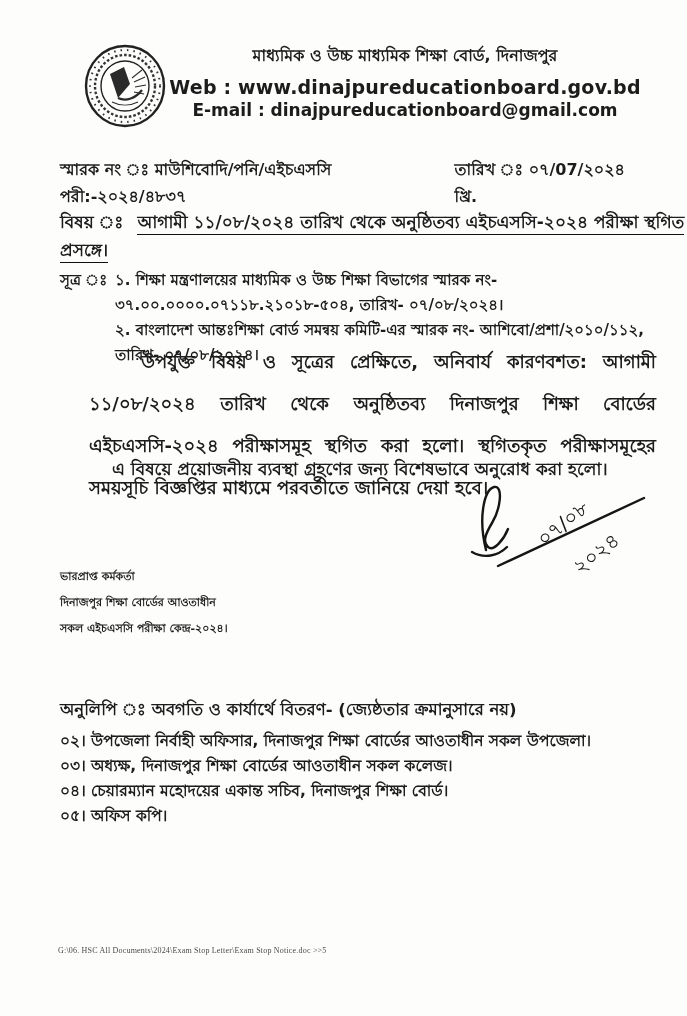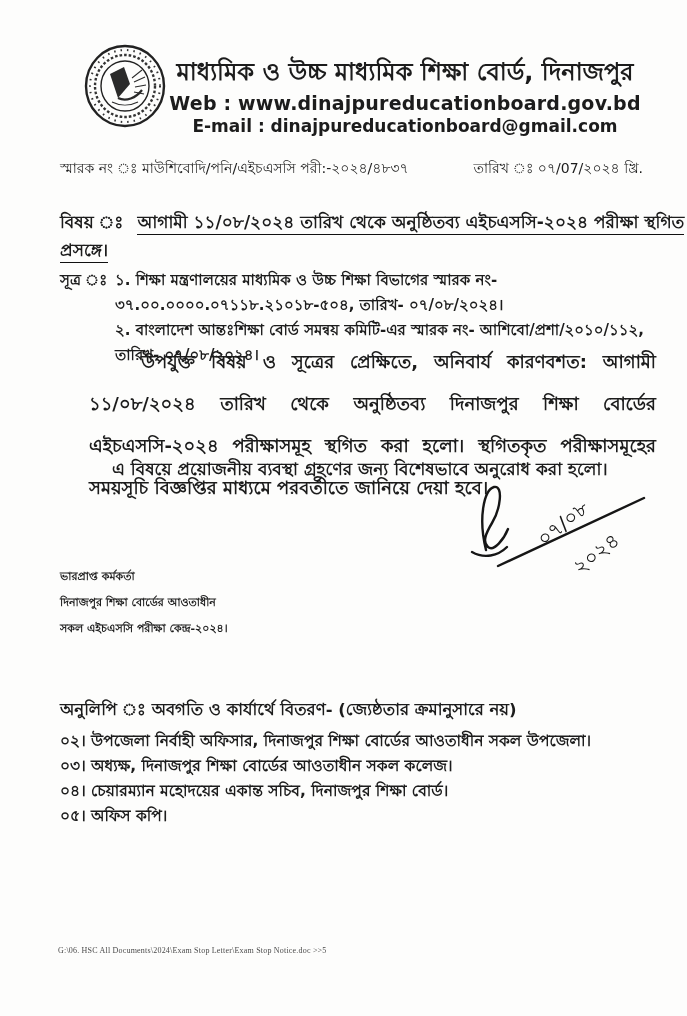--- a/index.html
+++ b/index.html
@@ -8,26 +8,26 @@
     width:687px;height:1016px;
     margin:0 auto;
     background:#fdfdfc;
     font-family:"DejaVu Sans",sans-serif;
     color:#1c1c1c;
     overflow:hidden;
   }
   
   .logo{position:absolute;left:84px;top:44px;width:82px;height:84px;}
   .header-text{position:absolute;left:160px;top:40px;width:490px;text-align:center;}
-  .org-name{font-size:24px;font-weight:bold;line-height:32px;margin-top:16px;}
+  .org-name{font-size:16px;font-weight:bold;line-height:32px;}
   .web-line{font-size:19px;font-weight:bold;line-height:24px;margin-top:3px;letter-spacing:.2px;}
   .email-line{font-size:17px;font-weight:bold;line-height:22px;}
   
   .memo-row{position:absolute;left:60px;right:44px;top:157px;display:flex;
-    justify-content:space-between;font-size:14px;font-weight:400;gap:12px;}
+    justify-content:space-between;font-size:16px;font-weight:700;gap:12px;}
   
   .subject-row{position:absolute;left:60px;top:209px;font-size:17px;font-weight:700;}
   .subject-text{margin-left:14px;border-bottom:1.6px solid #111;padding-bottom:2px;}
   
   .refs{position:absolute;left:60px;top:268px;display:flex;font-size:15px;font-weight:600;}
   .refs-label{width:55px;flex:none;}
   .refs-items{line-height:25px;}
   
   .body-p1{position:absolute;left:60px;top:341px;width:567px;font-size:18px;font-weight:600;
     line-height:42px;text-align:justify;text-indent:52px;margin-left:29px;}

